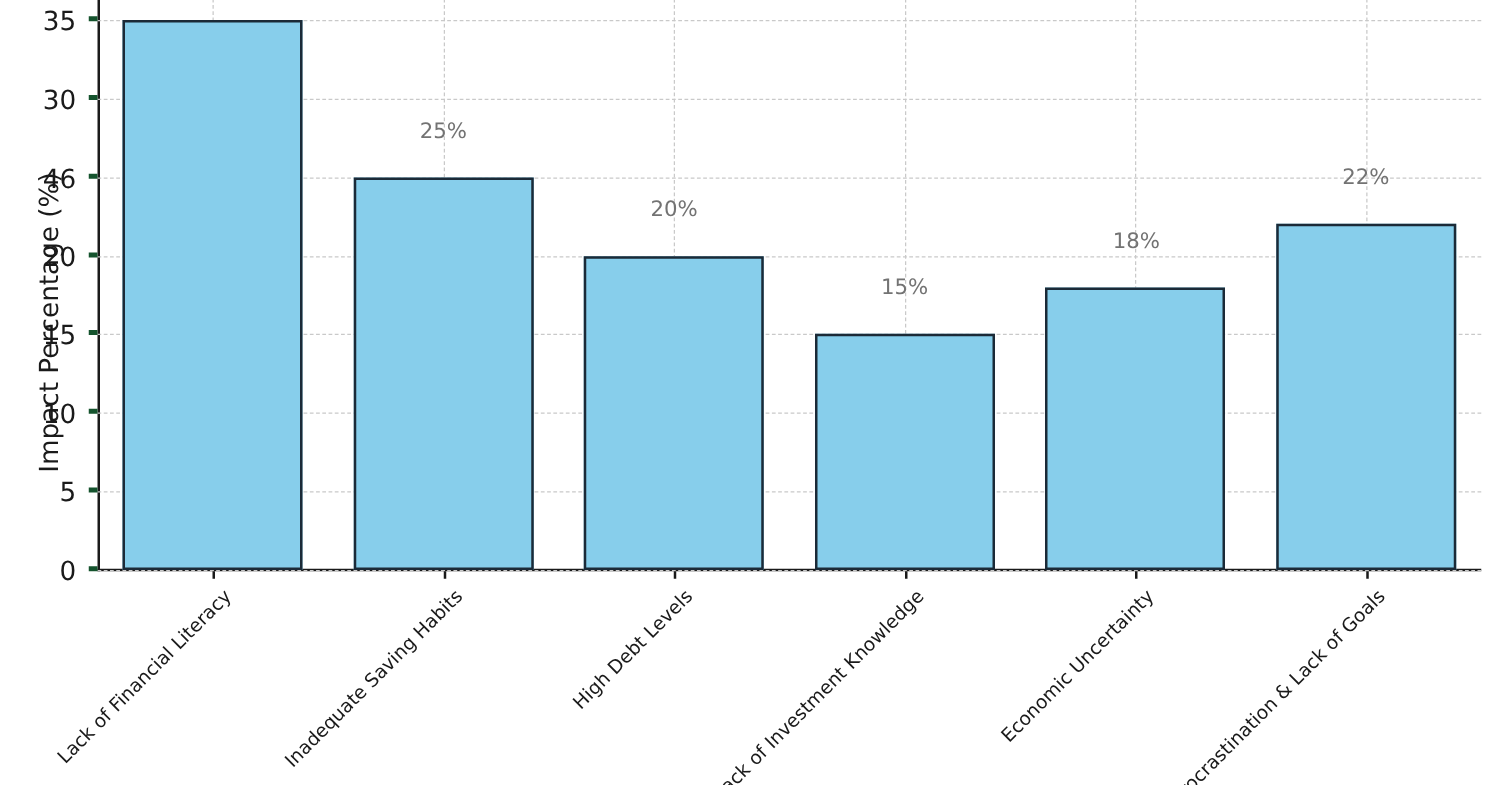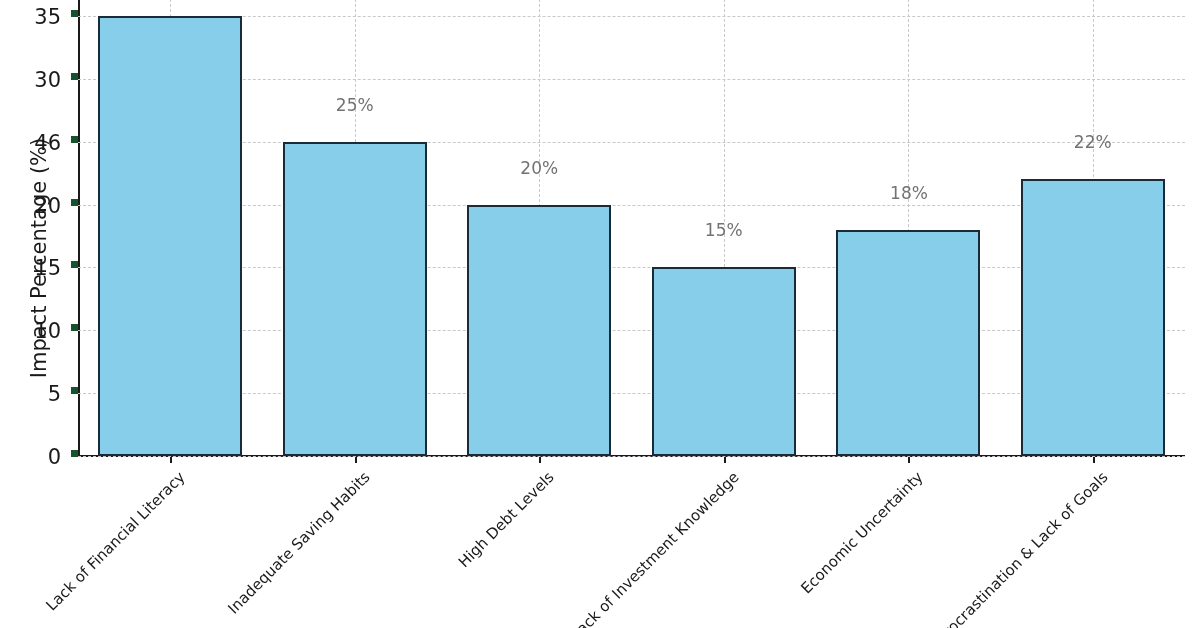--- a/index.html
+++ b/index.html
@@ -77,21 +77,21 @@
     width: 0;
     border-left: 1px dashed #c9c9c9;
   }
 
   
   .ytick {
     position: absolute;
     left: -7px;
     width: 7px;
     height: 0;
-    border-top: 7px solid #14532d;
+    border-top: 4px solid #14532d;
   }
   .yticklabel {
     position: absolute;
     right: 100%;
     margin-right: 10px;
     transform: translateY(-50%);
     font-size: 21px;
     color: #1a1a1a;
     white-space: nowrap;
   }

